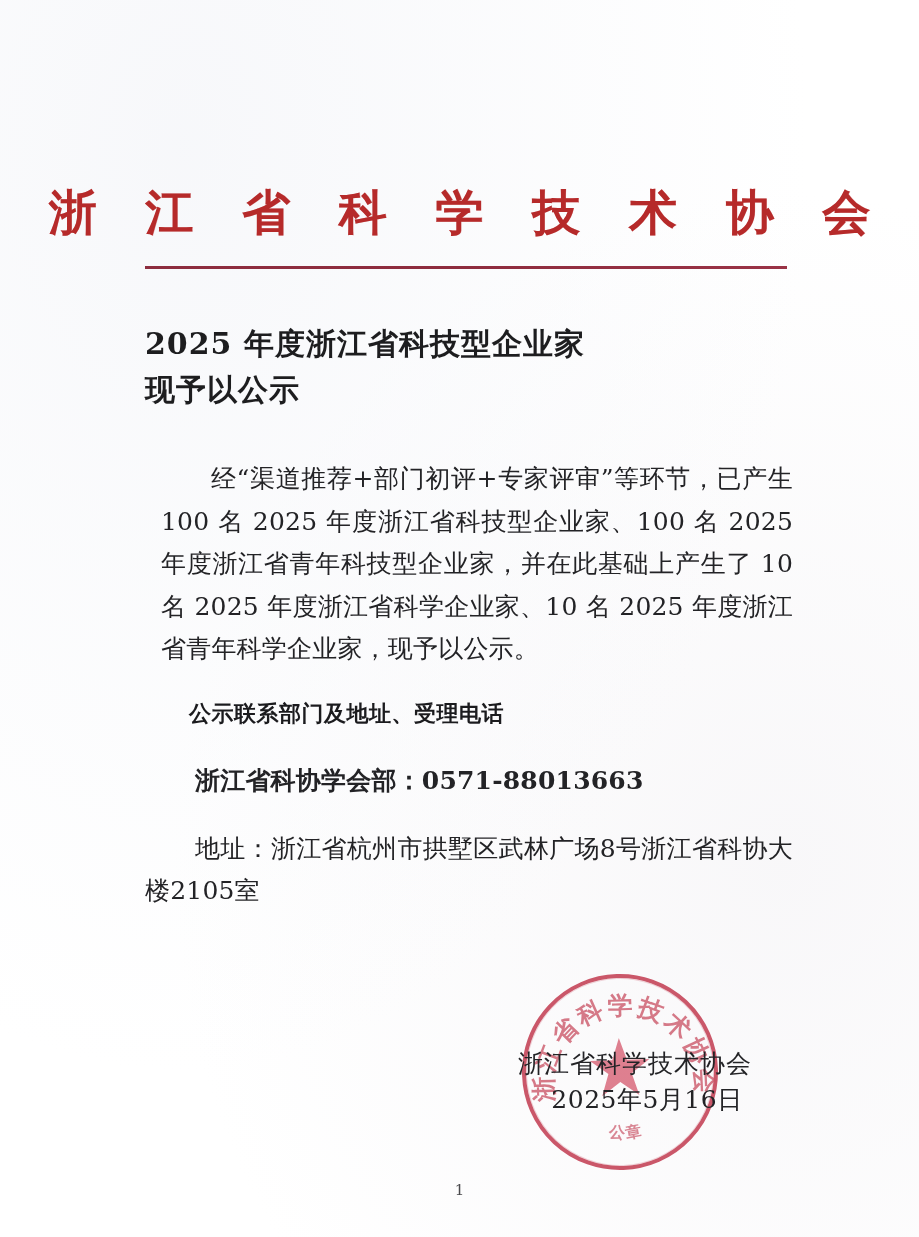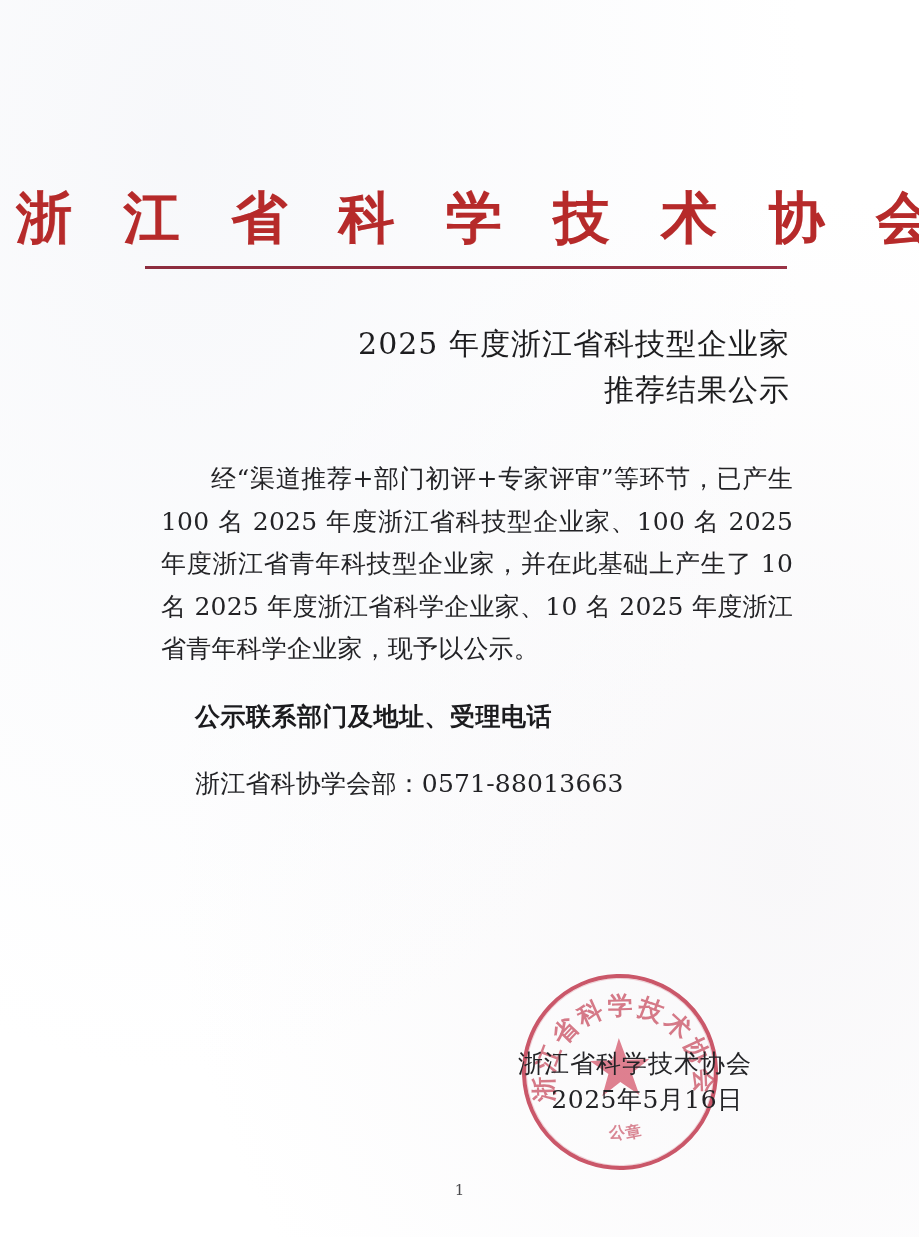--- a/index.html
+++ b/index.html
@@ -28,21 +28,21 @@
   
   .letterhead {
     position: absolute;
     top: 186px;
     left: 0;
     width: 919px;
     text-align: center;
   }
   .letterhead-title {
     font-family: "DejaVu Serif", "Liberation Serif", serif;
-    font-size: 56px;
+    font-size: 48px;
     font-weight: 700;
     letter-spacing: 16px;
     color: #b62a2a;
     line-height: 1.12;
     text-indent: 16px;
     white-space: nowrap;
     text-shadow: 0.4px 0 0 rgba(182,42,42,0.35);
   }
   .letterhead-rule {
     position: absolute;
@@ -52,24 +52,24 @@
     height: 3px;
     background: linear-gradient(90deg, #8d2d3f 0%, #8e2c3e 50%, #9a3346 100%);
   }
 
   
   .doc-title {
     position: absolute;
     top: 321px;
     left: 145px;
     width: 645px;
-    text-align: right;
+    text-align: left;
     color: #1d1d1f;
     font-size: 30px;
-    font-weight: 400;
+    font-weight: 700;
     line-height: 46px;
     letter-spacing: 1px;
   }
   .doc-title .t-line { display: block; white-space: nowrap; }
 
   
   .body-block {
     position: absolute;
     top: 458px;
     left: 145px;
@@ -83,29 +83,30 @@
     margin: 0 0 0 16px;
     text-align: justify;
     text-justify: inter-ideograph;
   }
   .para.indent { text-indent: 2em; }
   .para + .para { margin-top: 0px; }
 
   .section-head {
     font-family: "DejaVu Sans", "Liberation Sans", sans-serif;
     font-weight: 700;
-    font-size: 25px;
+    font-size: 22px;
     line-height: 42.5px;
     text-indent: 2em;
     color: #1b1b1e;
     letter-spacing: 0.5px;
   }
   .contact-line {
     text-indent: 2em;
     line-height: 42.5px;
+    font-weight: bold;
   }
   .addr-line {
     text-indent: 2em;
     line-height: 42.5px;
     text-align: justify;
     text-justify: inter-ideograph;
   }
 
   
   .sign-zone {
@@ -218,27 +219,28 @@
 
 <div class="page">
 
   <div class="letterhead">
     <div class="letterhead-title">浙 江 省 科 学 技 术 协 会</div>
     <div class="letterhead-rule"></div>
   </div>
 
   <div class="doc-title">
     <span class="t-line">2025 年度浙江省科技型企业家</span>
-    <span class="t-line">推荐结果公示</span>
+    <span class="t-line">现予以公示</span>
   </div>
 
   <div class="body-block">
     <p class="para indent">经“渠道推荐+部门初评+专家评审”等环节，已产生 100 名 2025 年度浙江省科技型企业家、100 名 2025 年度浙江省青年科技型企业家，并在此基础上产生了 10 名 2025 年度浙江省科学企业家、10 名 2025 年度浙江省青年科学企业家，现予以公示。</p>
     <p class="section-head">公示联系部门及地址、受理电话</p>
     <p class="contact-line">浙江省科协学会部：0571-88013663</p>
+    <p class="addr-line">地址：浙江省杭州市拱墅区武林广场8号浙江省科协大楼2105室</p>
   </div>
 
   <div class="sign-zone">
 
     <div class="seal">
       <div class="seal-inner"></div>
       <div class="seal-star"></div>
       <svg class="seal-arc-text" viewBox="0 0 196 196">
         <defs>
           <path id="sealArc" d="M 26 108 A 72 72 0 0 1 170 108"></path>

